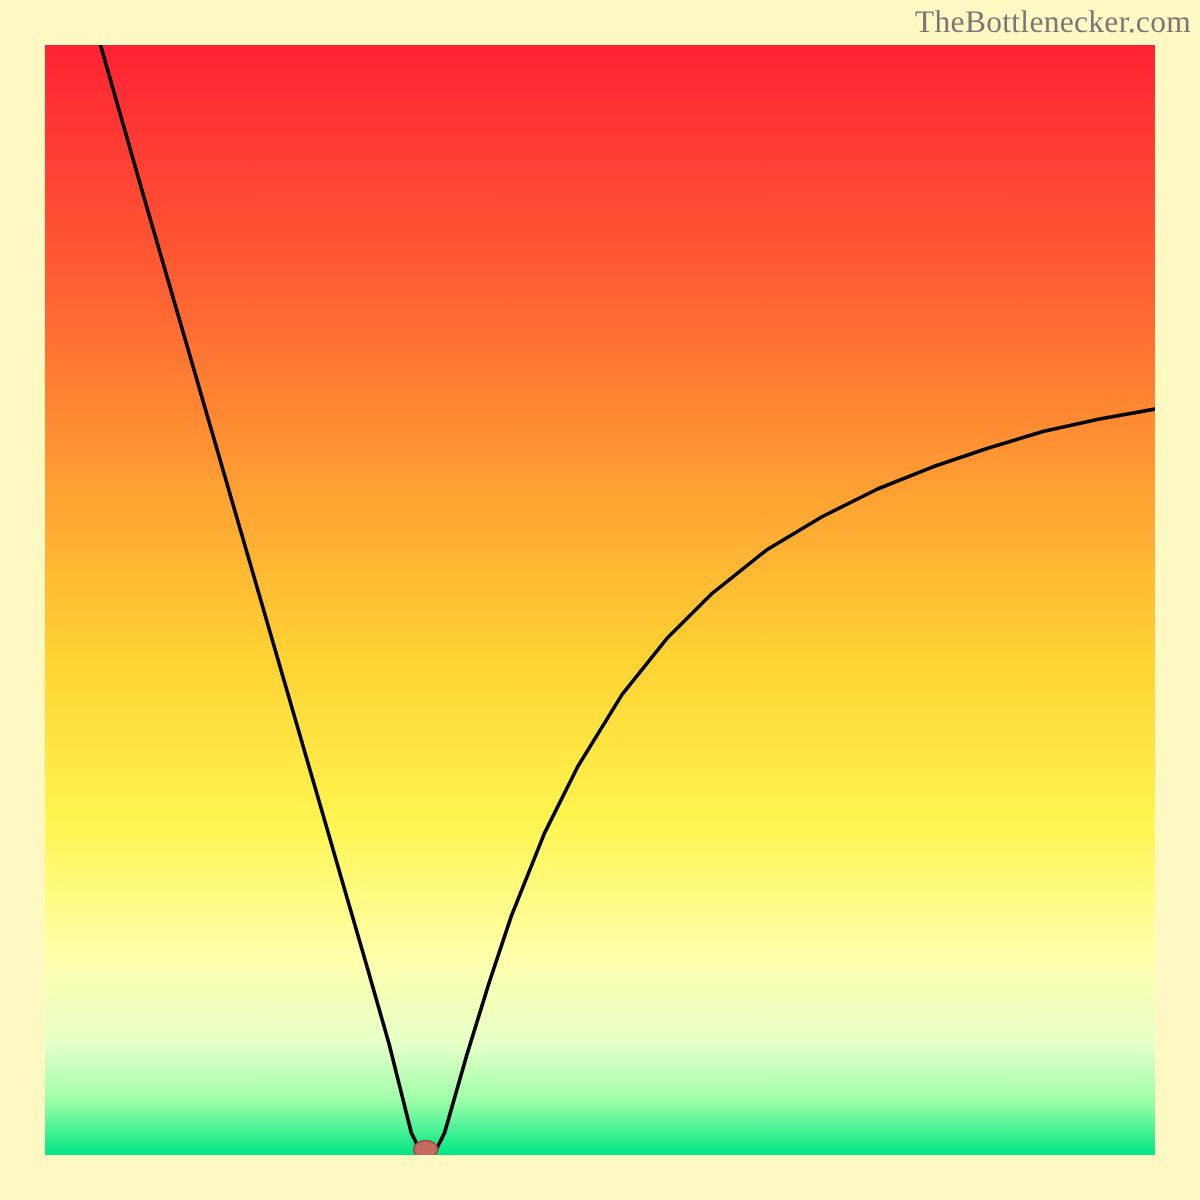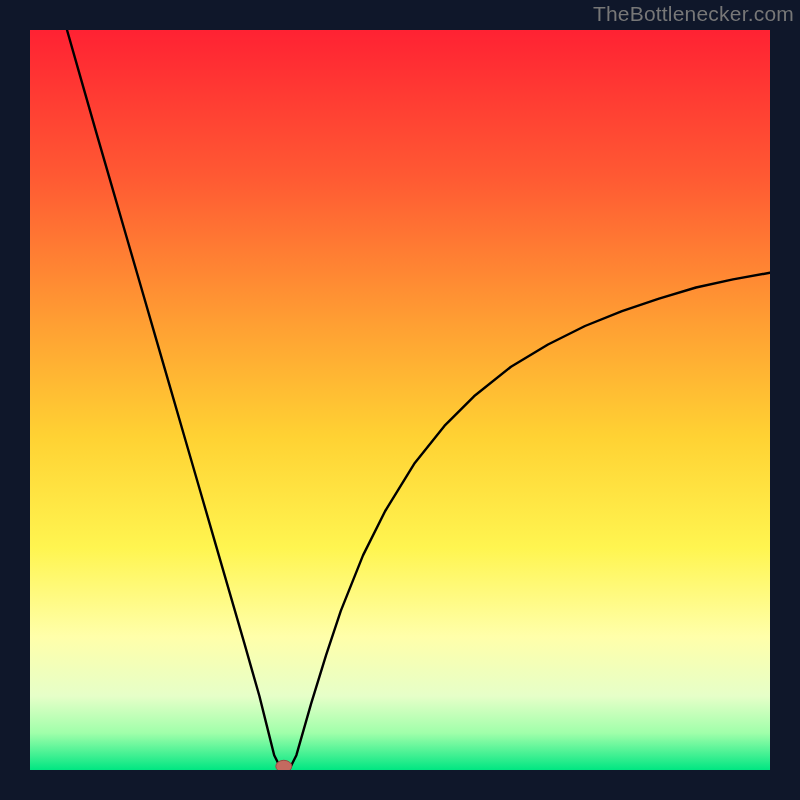--- a/index.html
+++ b/index.html
@@ -8,21 +8,22 @@
     width: 800px;
     height: 800px;
     background: #000;
     overflow: hidden;
     font-family: Arial, Helvetica, sans-serif;
   }
   .frame {
     position: relative;
     width: 800px;
     height: 800px;
-    background: #0f172a;
+    background: #fef9c3;
+    font-family: Liberation Serif, serif;
   }
   .watermark {
     position: absolute;
     top: 2px;
     right: 6px;
     color: #777;
     font-size: 21px;
     letter-spacing: 0.2px;
     z-index: 10;
   }

